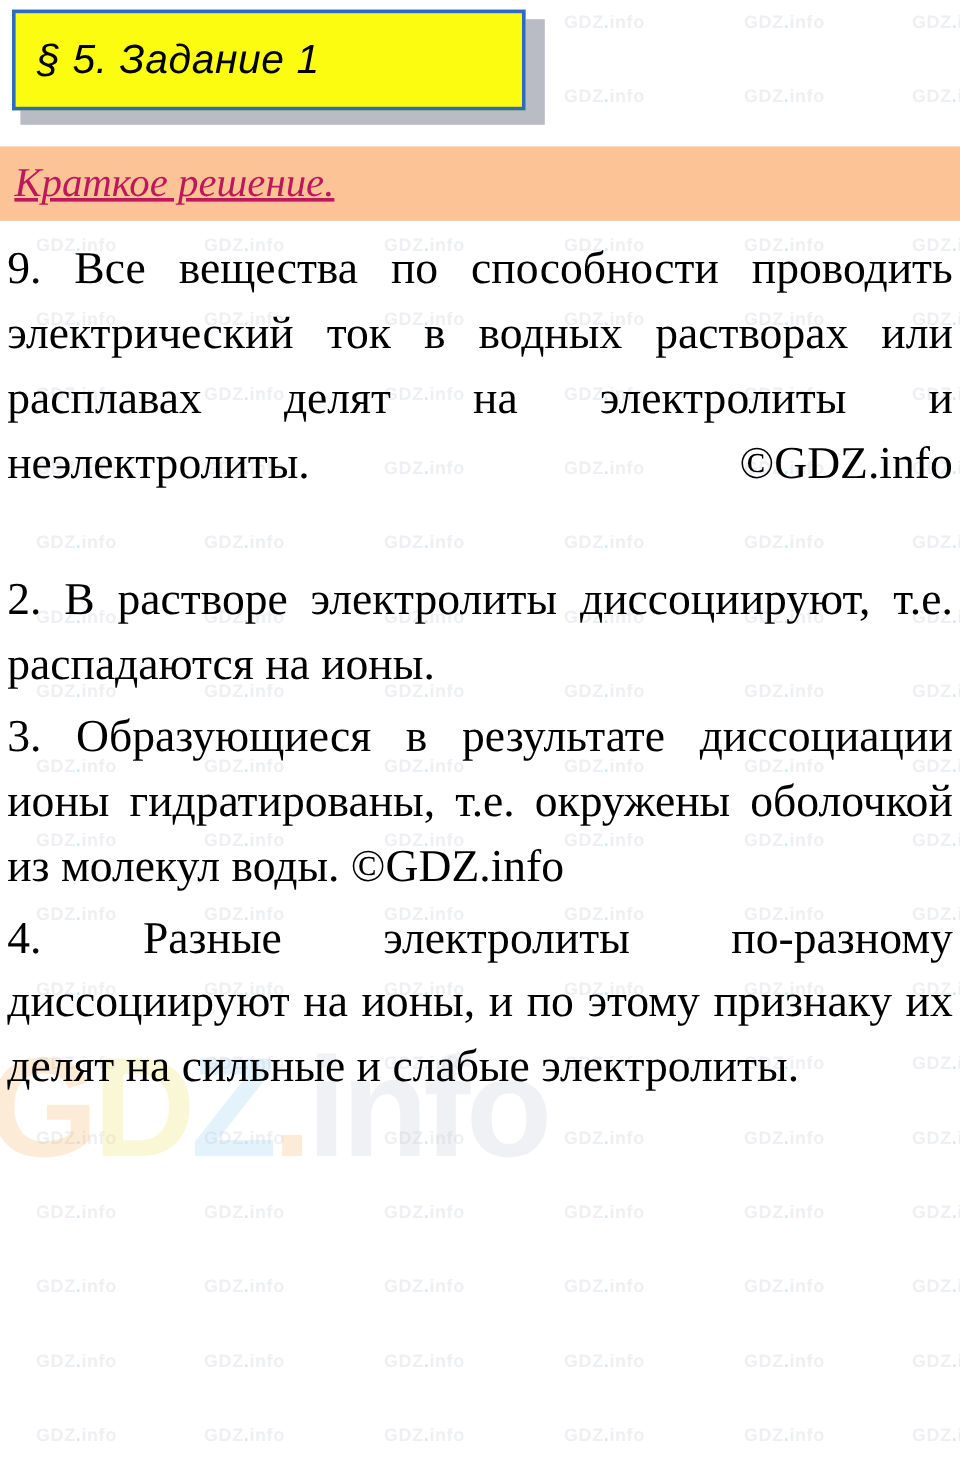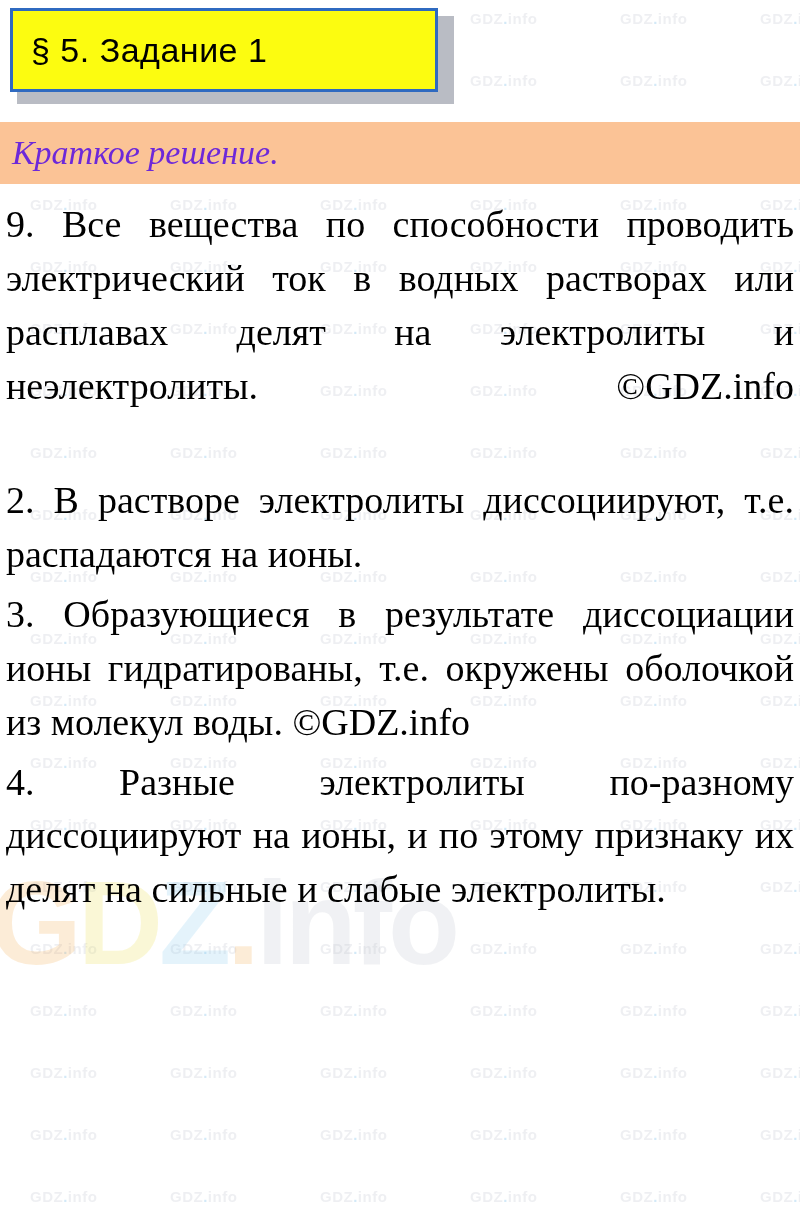--- a/index.html
+++ b/index.html
@@ -86,39 +86,41 @@
     display: flex;
     align-items: center;
   }
   .title-text {
     font-family: "Liberation Sans", sans-serif;
     font-size: 34px;
     color: #000;
     padding-left: 18px;
     letter-spacing: 0.5px;
     white-space: nowrap;
+    font-style: italic;
   }
 
   
   .band {
     margin-top: 22px;
     width: 800px;
     height: 62px;
     background: #fbc396;
     display: flex;
     align-items: center;
     box-sizing: border-box;
     padding-left: 12px;
   }
   .band-label {
     font-family: "Liberation Serif", serif;
     font-style: italic;
     font-size: 34px;
-    color: #6d28d9;
-    white-space: nowrap;
+    color: #be185d;
+    white-space: nowrap;
+    text-decoration: underline;
   }
   .band-mark {
     font-family: "Liberation Serif", serif;
     font-size: 34px;
     color: #000;
     margin-left: 46px;
     white-space: nowrap;
   }
 
   

